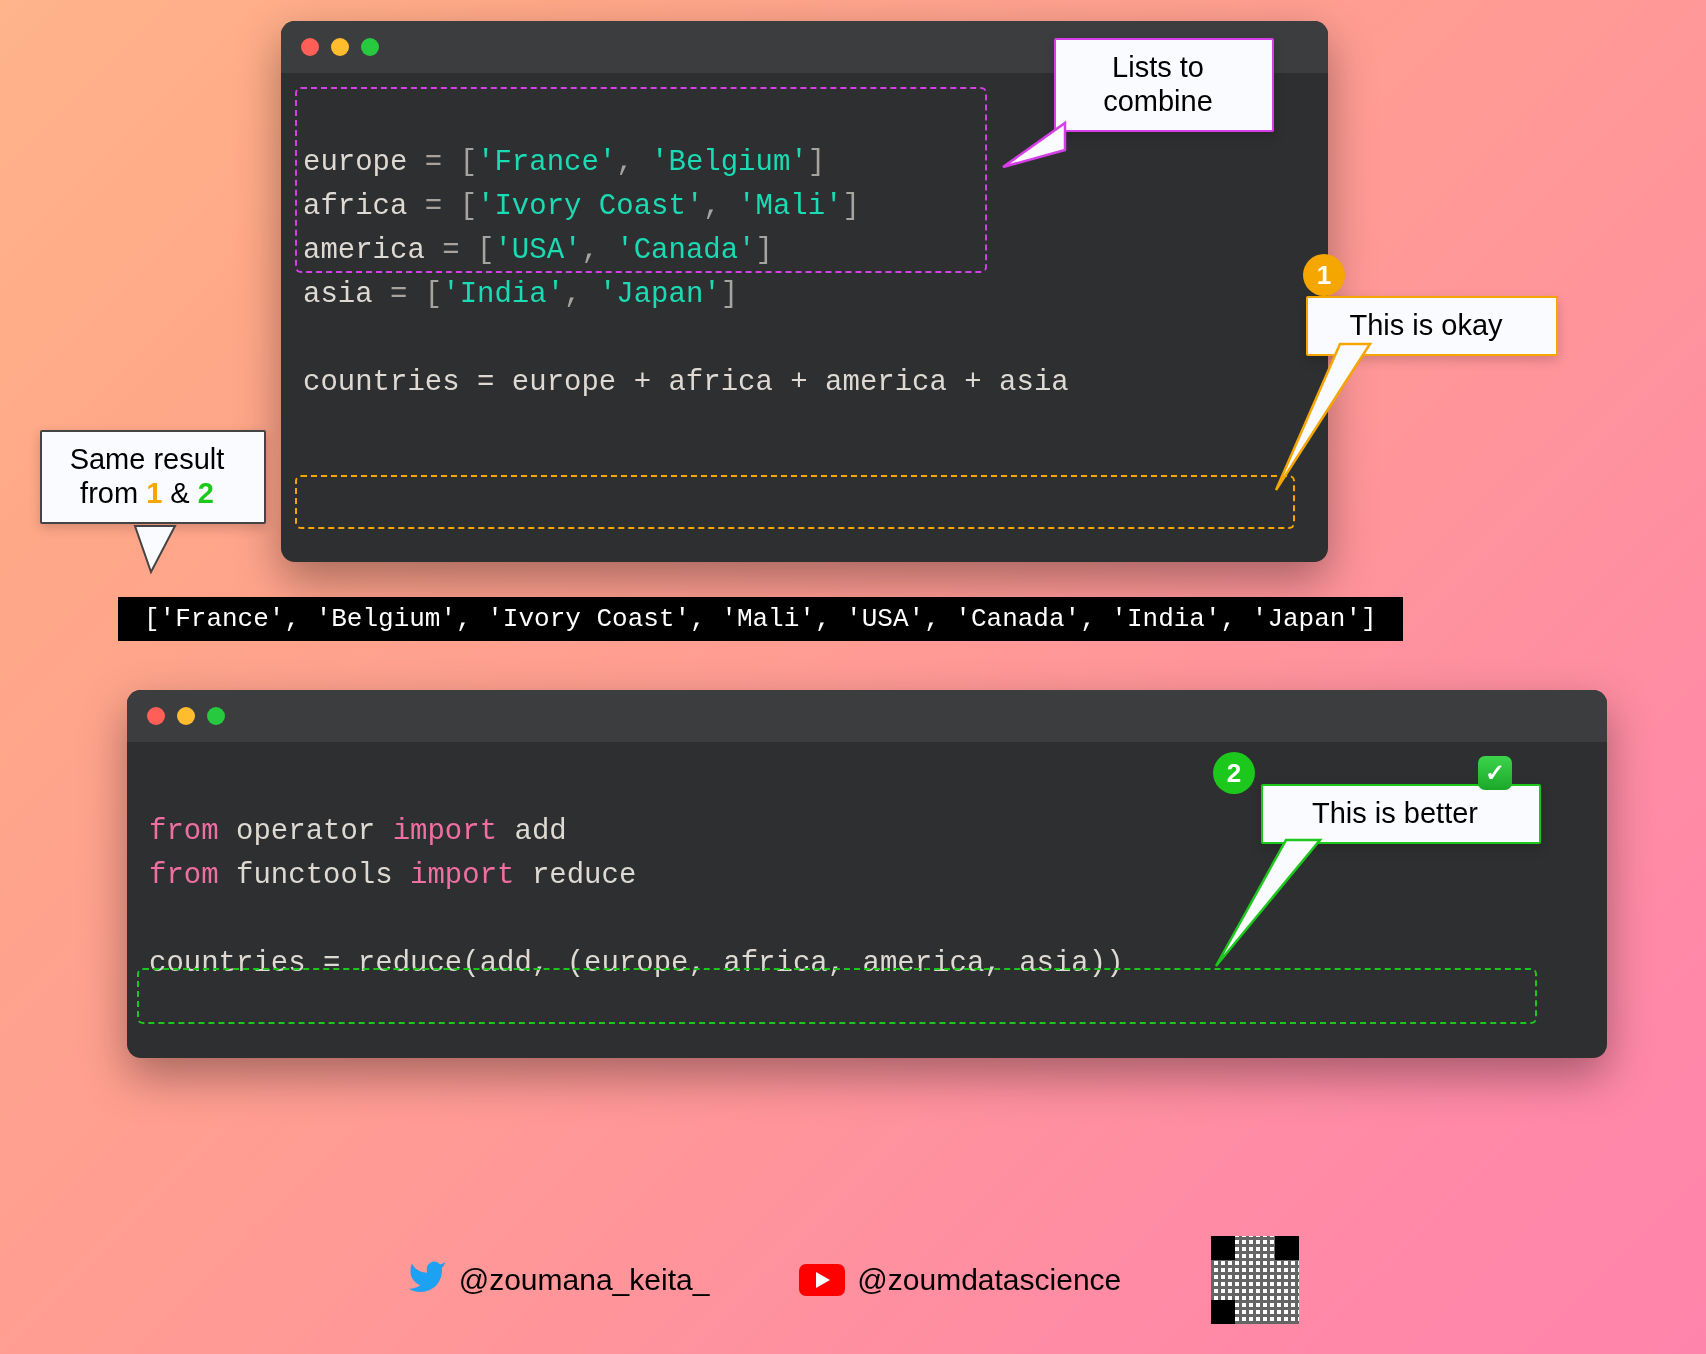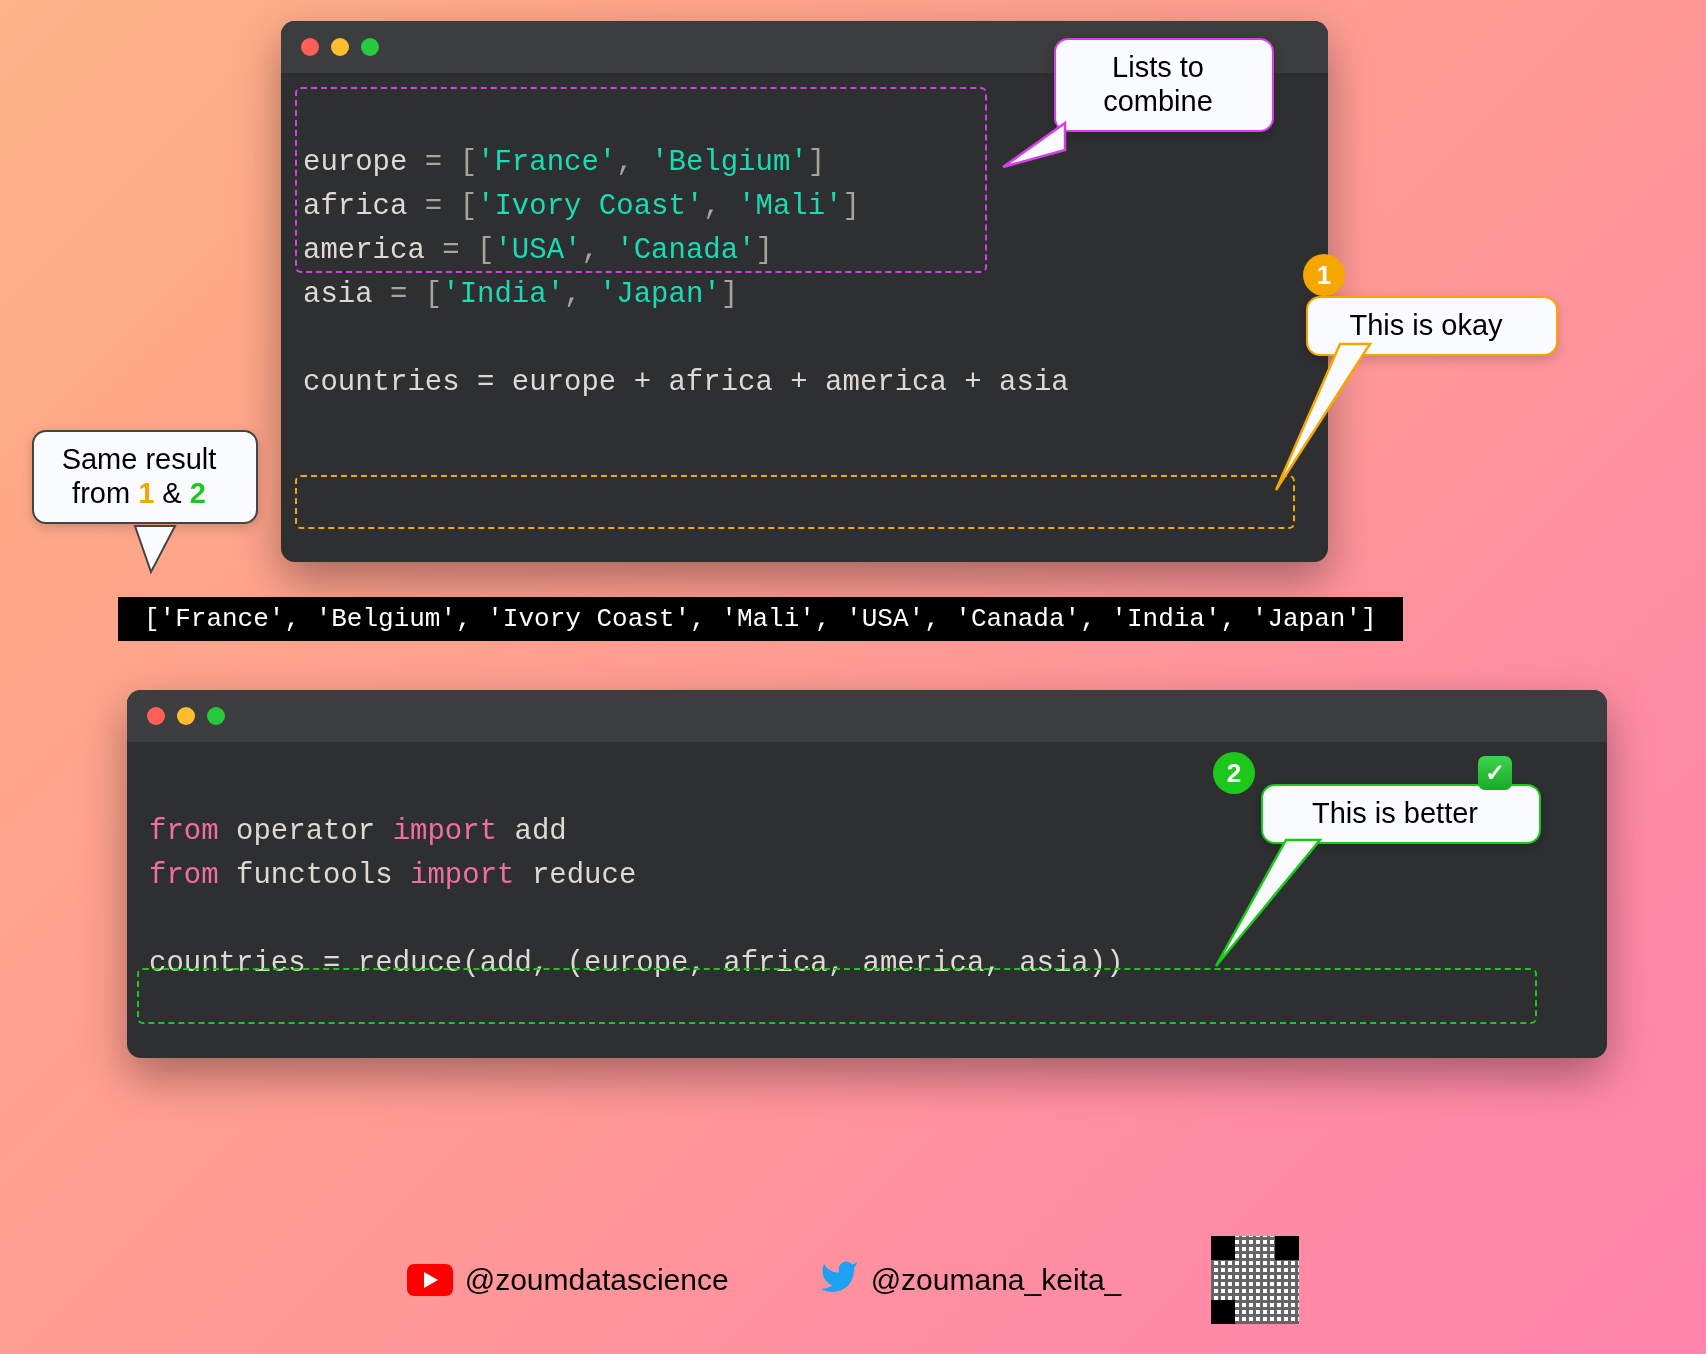--- a/index.html
+++ b/index.html
@@ -5,21 +5,21 @@
 *{box-sizing:border-box;margin:0;padding:0}
 body{width:1706px;height:1354px;background:linear-gradient(135deg,#ffb48a 0%,#ffa888 18%,#ff9b94 50%,#ff8ba5 80%,#ff84ac 100%);font-family:"Helvetica Neue",Arial,sans-serif;position:relative;overflow:hidden}
 .codewin{position:absolute;background:#2e2f30;border-radius:14px;box-shadow:0 18px 45px rgba(0,0,0,.35);overflow:visible}
 .winbar{height:52px;background:#3c3d3e;border-radius:14px 14px 0 0;display:flex;align-items:center;padding-left:20px;gap:12px}
 .dot{width:18px;height:18px;border-radius:50%}
 .red{background:#ff5f56}.yel{background:#ffbd2e}.grn{background:#27c93f}
 .codebody{padding:24px 22px 26px 22px;font-family:"Menlo","Consolas","Courier New",monospace;font-size:29px;line-height:44px;color:#d5d1cc;white-space:pre;position:relative}
 .codebody .s{color:#1adbb4}.codebody .p{color:#a7a39e}.codebody .id{color:#ded9d3}
 .codebody .kw{color:#f06fa2}
 .dashbox{position:absolute;border:2.5px dashed;border-radius:6px;pointer-events:none}
-.callout{position:absolute;background:#fafbff;border-radius:14px;padding:10px 20px 12px 8px;font-size:29px;line-height:34px;text-align:center;color:#000;box-shadow:0 4px 12px rgba(0,0,0,.18)}
+.callout{position:absolute;background:#fafbff;border-radius:2px;padding:10px 20px 12px 8px;font-size:29px;line-height:34px;text-align:center;color:#000;box-shadow:0 4px 12px rgba(0,0,0,.18)}
 .callout .one{color:#f5a600;font-weight:700}.callout .two{color:#1cc81c;font-weight:700}
 .badge{position:absolute;width:42px;height:42px;border-radius:50%;color:#fff;font-weight:700;font-size:26px;display:flex;align-items:center;justify-content:center;z-index:5}
 .outputbar{position:absolute;background:#000;color:#fff;font-family:"Menlo","Consolas","Courier New",monospace;font-size:26px;padding:7px 26px}
 .check{position:absolute;width:34px;height:34px;background:linear-gradient(#3dd44b,#1ba82a);border-radius:7px;color:#fff;font-size:24px;font-weight:700;display:flex;align-items:center;justify-content:center}
 .social{position:absolute;bottom:30px;width:100%;display:flex;align-items:center;justify-content:center;gap:90px;color:#000;font-size:30px}
 .social .item{display:flex;align-items:center;gap:12px}
 .ytico{width:46px;height:32px;background:#ff0000;border-radius:7px;position:relative}
 .ytico:after{content:"";position:absolute;left:17px;top:8px;border-left:14px solid #fff;border-top:8px solid transparent;border-bottom:8px solid transparent}
 .twico svg{width:40px;height:40px;fill:#1da1f2}
 .qr{width:88px;height:88px;background:#fff;position:relative;overflow:hidden}
@@ -65,21 +65,21 @@
 <svg class="tail" style="left:995px;top:115px;width:80px;height:60px">
  <polygon points="70,8 70,35 8,52" fill="#fafbff" stroke="#d63fe8" stroke-width="2.5"></polygon>
 </svg>
 
 <div class="callout" style="left:1306px;top:296px;width:252px;border:2.5px solid #f5a600">This is okay</div>
 <div class="badge" style="left:1303px;top:254px;background:#f5a600">1</div>
 <svg class="tail" style="left:1270px;top:340px;width:120px;height:160px">
  <polygon points="70,4 100,4 6,150" fill="#fafbff" stroke="#f5a600" stroke-width="2.5"></polygon>
 </svg>
 
-<div class="callout" style="left:32px;top:430px;width:226px;border:2px solid #444">
+<div class="callout" style="left:40px;top:430px;width:226px;border:2px solid #444">
  <span style="white-space:pre-line">Same result
 from </span><span class="one">1</span><span> &amp; </span><span class="two">2</span>
 </div>
 <svg class="tail" style="left:125px;top:520px;width:70px;height:60px">
  <polygon points="10,6 50,6 26,52" fill="#fafbff" stroke="#444" stroke-width="2"></polygon>
 </svg>
 
 <div class="outputbar" style="left:118px;top:597px">['France', 'Belgium', 'Ivory Coast', 'Mali', 'USA', 'Canada', 'India', 'Japan']</div>
 
 <div class="codewin" style="left:127px;top:690px;width:1480px;height:368px">
@@ -99,25 +99,25 @@
 
 <div class="callout" style="left:1261px;top:784px;width:280px;border:2.5px solid #1cc81c">This is better</div>
 <div class="badge" style="left:1213px;top:752px;background:#1cc81c">2</div>
 <div class="check" style="left:1478px;top:756px">✓</div>
 <svg class="tail" style="left:1210px;top:836px;width:140px;height:140px">
  <polygon points="76,4 110,4 6,130" fill="#fafbff" stroke="#1cc81c" stroke-width="2.5"></polygon>
 </svg>
 
 <div class="social">
   <div class="item">
-    <div class="ytico"></div>
-    <span>@zoumdatascience</span>
-  </div>
-  <div class="item">
     <span class="twico">
       <svg viewBox="0 0 24 24">
           <path d="M23 3a10.9 10.9 0 0 1-3.14 1.53A4.48 4.48 0 0 0 12 8.5v1A10.66 10.66 0 0 1 3 4s-4 9 5 13a11.64 11.64 0 0 1-7 2c9 5 20 0 20-11.5a4.5 4.5 0 0 0-.08-.83A7.72 7.72 0 0 0 23 3z"></path>
         </svg>
     </span>
     <span>@zoumana_keita_</span>
   </div>
+  <div class="item">
+    <div class="ytico"></div>
+    <span>@zoumdatascience</span>
+  </div>
   <div class="qr"></div>
 </div>
 
 </body></html>

